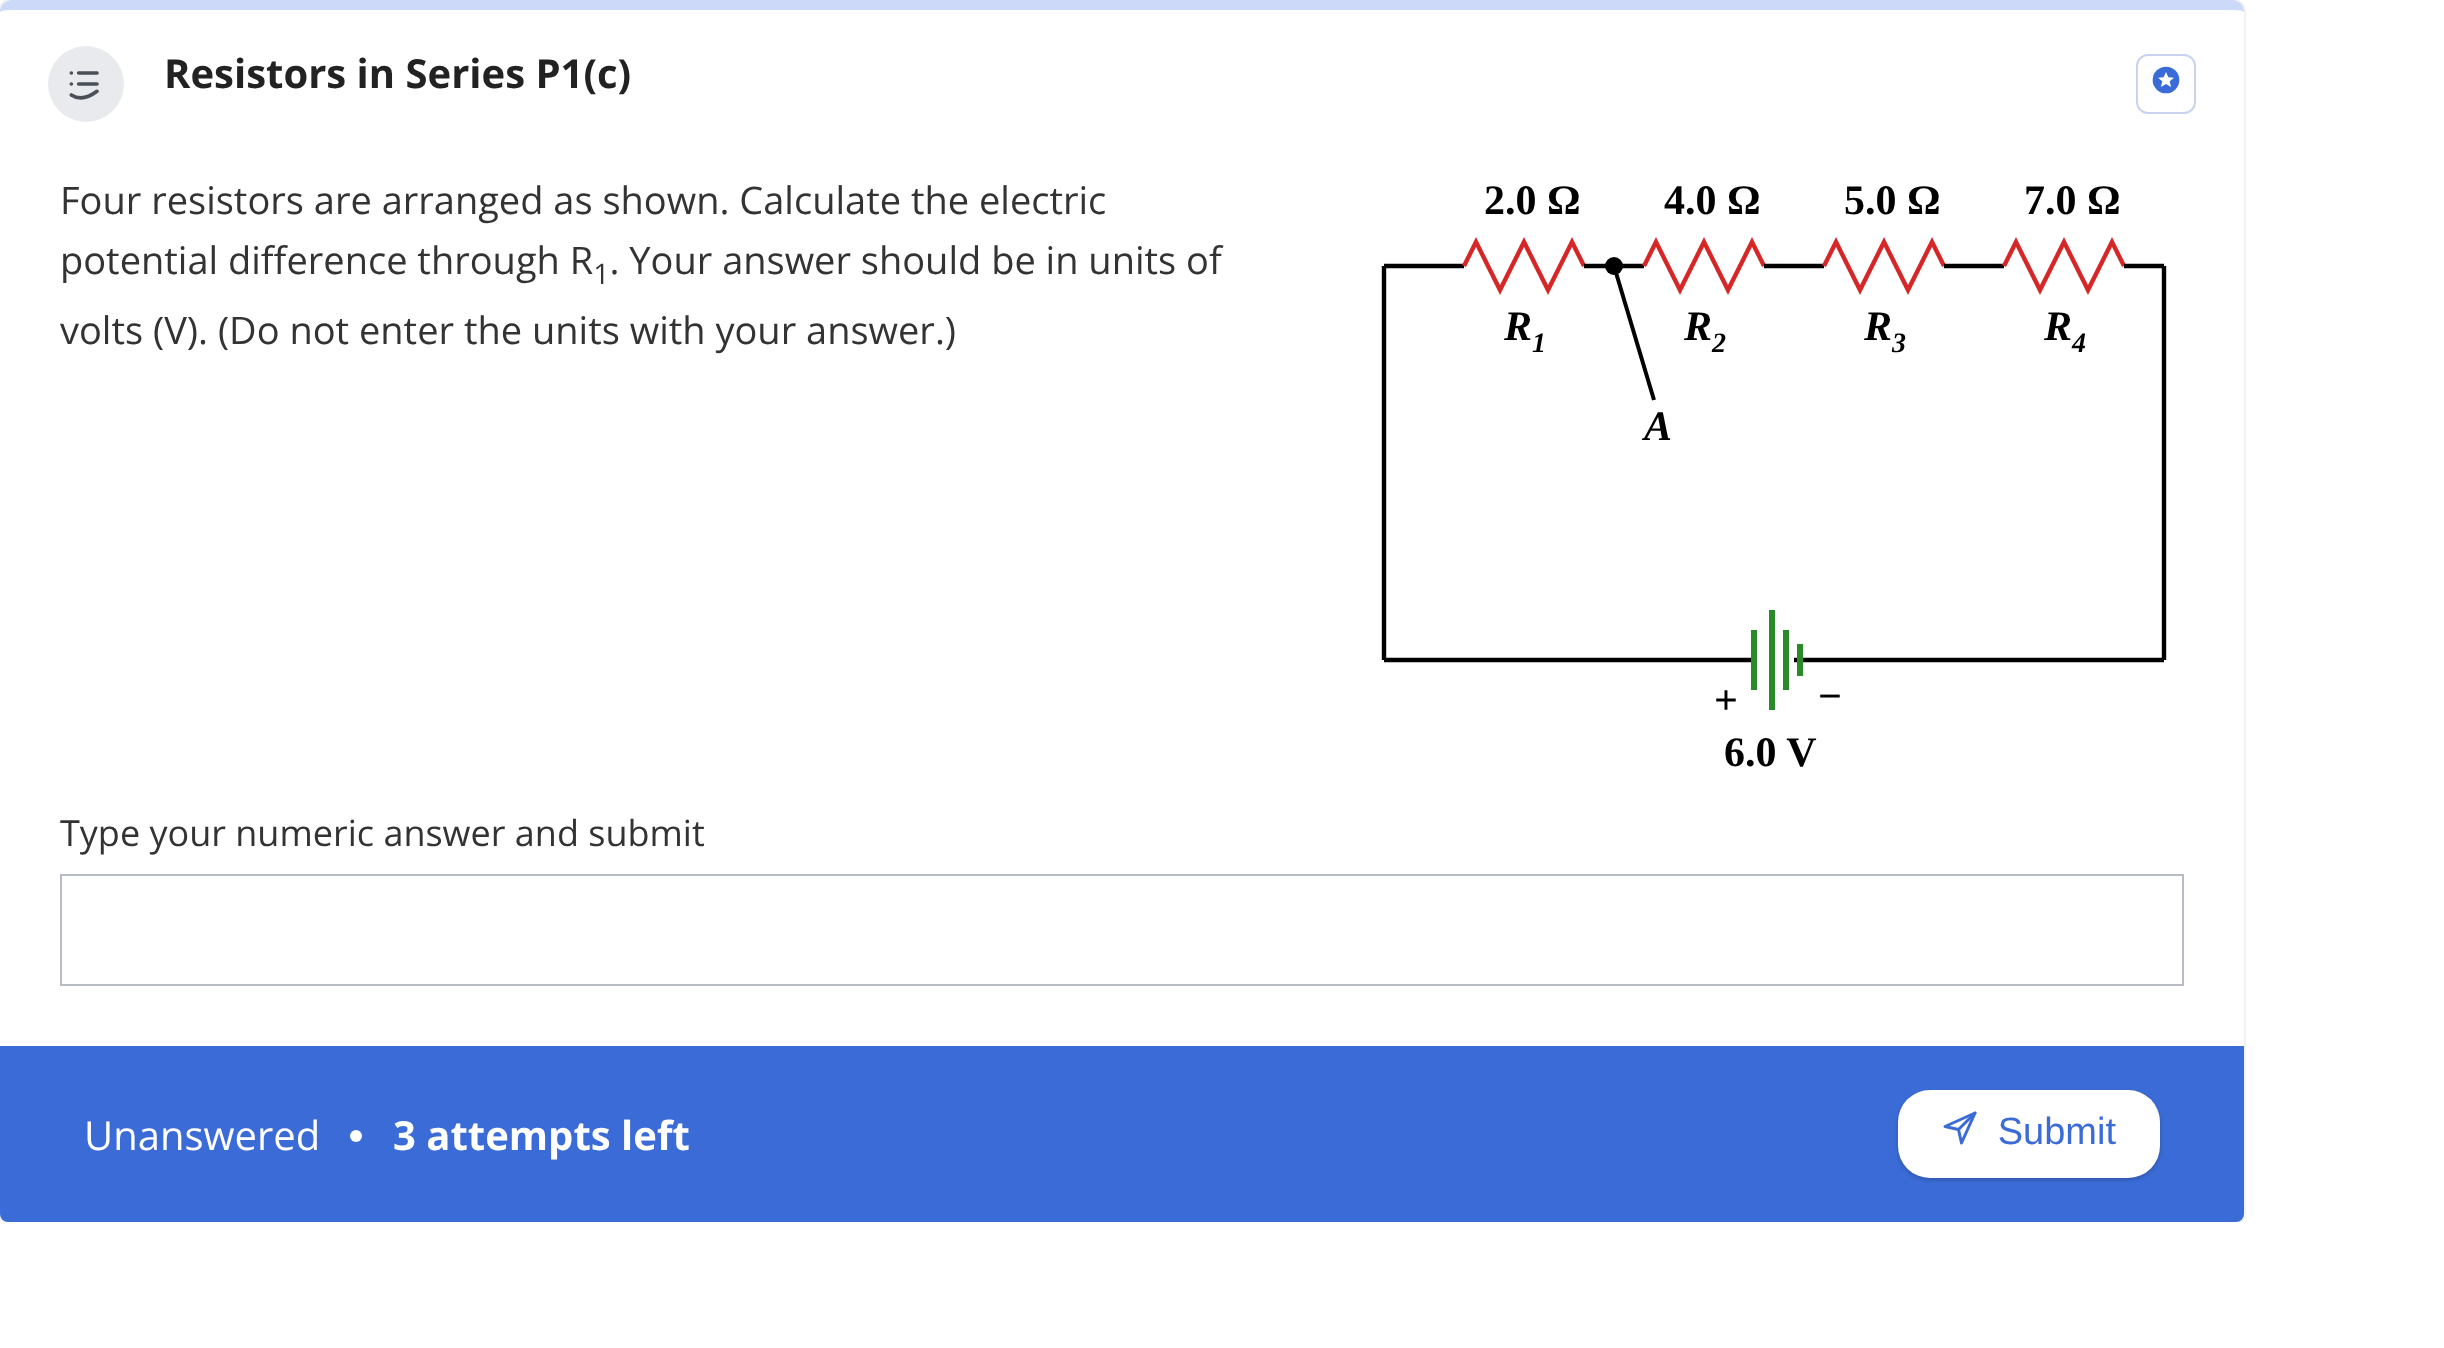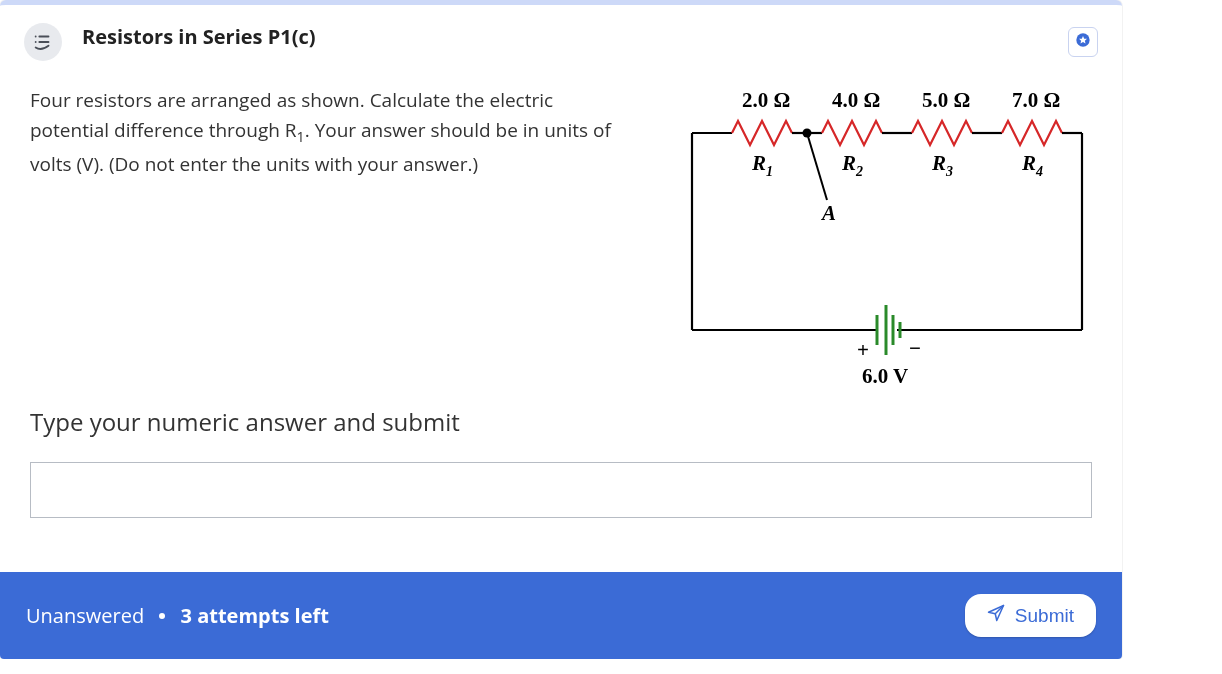--- a/index.html
+++ b/index.html
@@ -84,42 +84,41 @@
     width: 420px;
     height: 300px;
     flex: none;
     font-weight: bold;
   }
 
   .answer-area {
     padding: 10px 30px 30px 30px;
   }
   .answer-label {
-    font-size: 24px;
+    font-size: 18px;
     color: #333;
-    margin-bottom: 24px;
+    margin-bottom: 8px;
   }
   .answer-input {
     width: 100%;
     height: 56px;
     border: 1px solid #b7bcc4;
     font-size: 18px;
     padding: 0 12px;
     outline: none;
   }
 
   .footer {
     background: #3b6bd6;
     color: #fff;
-    padding: 22px 26px;
+    padding: 22px 42px;
     display: flex;
     align-items: center;
     justify-content: space-between;
     border-radius: 0 0 4px 4px;
-    margin-top: 24px;
   }
   .footer-left {
     font-size: 20px;
   }
   .footer-left .bold { font-weight: 700; }
   .footer-left .fdot {
     display: inline-block; width: 6px; height: 6px; border-radius: 50%;
     background: #fff; margin: 0 10px 3px 10px; vertical-align: middle;
   }
   .submit-btn {

